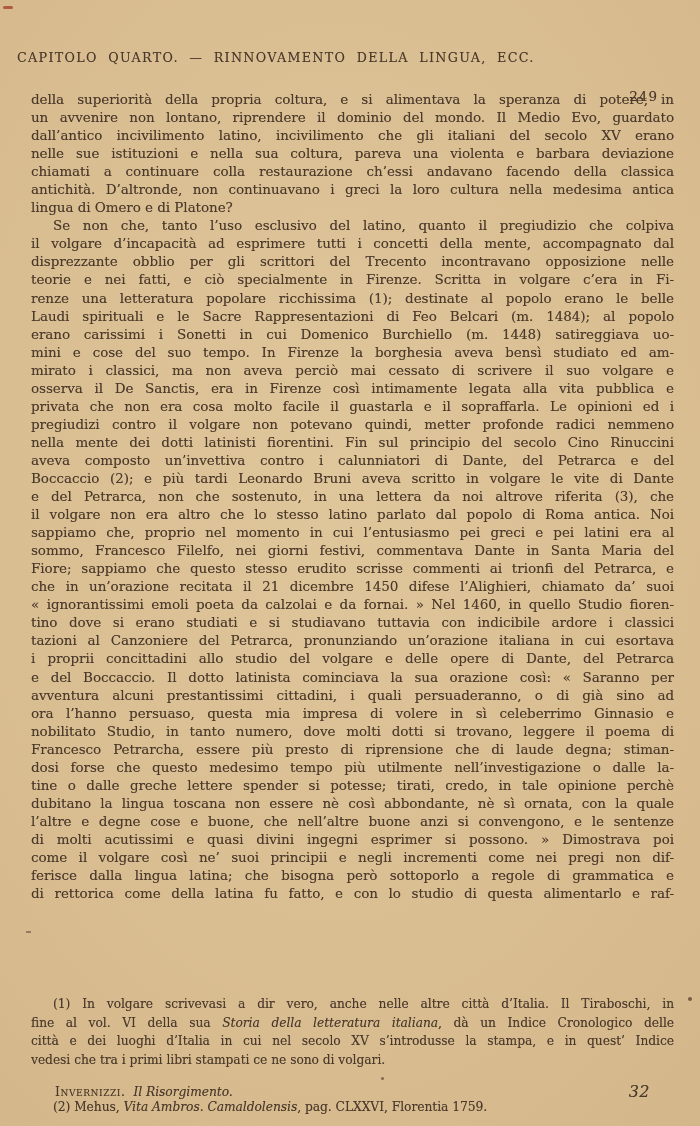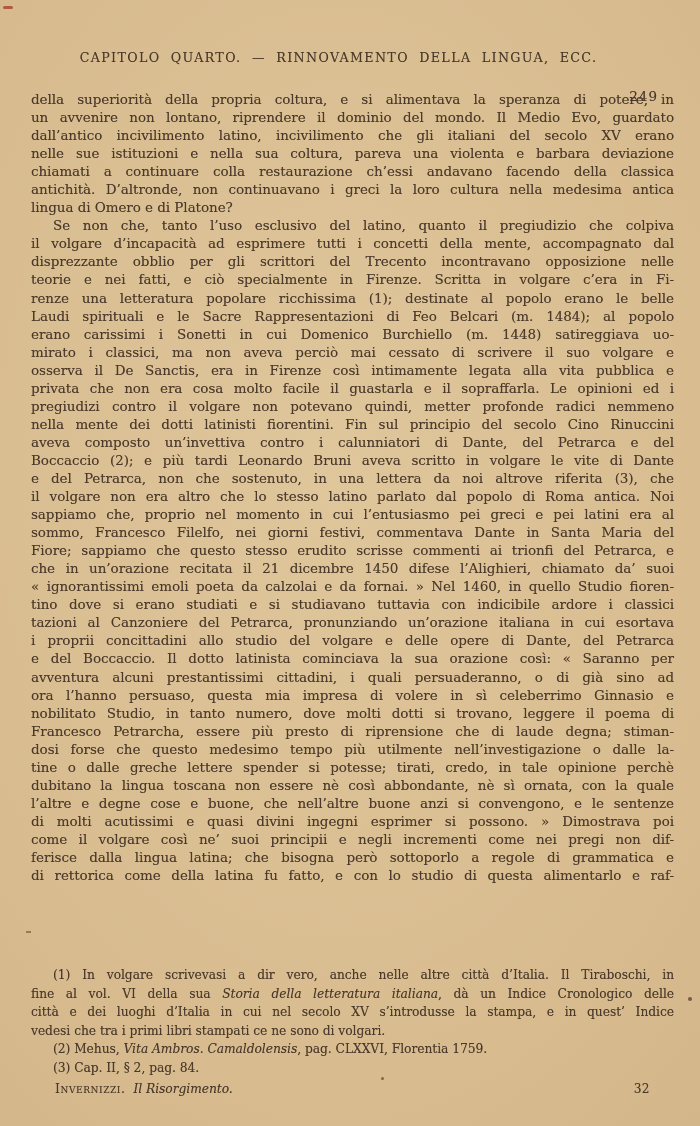--- a/index.html
+++ b/index.html
@@ -25,21 +25,20 @@
 
   
   .header {
     position: absolute;
     top: 50px;
     left: 31px;
     width: 643px;
     height: 18px;
   }
   .header-title {
-    text-align: center;
     transform: translateX(-14px);
     font-size: 12.6px;
     letter-spacing: 1.4px;
     word-spacing: 5px;
     white-space: nowrap;
     font-weight: 500;
   }
   .page-number {
     position: absolute;
     right: 16px;
@@ -87,20 +86,21 @@
     height: 18.6px;
     text-align: justify;
     text-align-last: justify;
   }
   .fn-line.no-just {
     text-align: left;
     text-align-last: auto;
   }
   .fn-line.indent {
     text-indent: 22px;
+    margin-top: 29px;
   }
   .it {
     font-style: italic;
   }
 
   
   .footer {
     position: absolute;
     top: 1082px;
     left: 55px;
@@ -113,22 +113,23 @@
   }
   .signature .smallcaps {
     font-variant: small-caps;
     letter-spacing: 0.6px;
   }
   .signature .work {
     font-style: italic;
     margin-left: 4px;
   }
   .sheet-number {
-    font-size: 12px;
+    font-size: 16px;
     letter-spacing: 0.5px;
+    font-style: italic;
   }
 
   
   .speck {
     position: absolute;
   }
   .speck-red-corner {
     left: 3px; top: 6px; width: 10px; height: 3px;
     background: #a84a30; border-radius: 2px; opacity: 0.85;
   }
@@ -163,20 +164,21 @@
       <div class="line">chiamati a continuare colla restaurazione ch’essi andavano facendo della classica</div>
       <div class="line">antichità. D’altronde, non continuavano i greci la loro cultura nella medesima antica</div>
       <div class="line no-just">lingua di Omero e di Platone?</div>
       <div class="line indent">Se non che, tanto l’uso esclusivo del latino, quanto il pregiudizio che colpiva</div>
       <div class="line">il volgare d’incapacità ad esprimere tutti i concetti della mente, accompagnato dal</div>
       <div class="line">disprezzante obblio per gli scrittori del Trecento incontravano opposizione nelle</div>
       <div class="line">teorie e nei fatti, e ciò specialmente in Firenze. Scritta in volgare c’era in Fi-</div>
       <div class="line">renze una letteratura popolare ricchissima (1); destinate al popolo erano le belle</div>
       <div class="line">Laudi spirituali e le Sacre Rappresentazioni di Feo Belcari (m. 1484); al popolo</div>
       <div class="line">erano carissimi i Sonetti in cui Domenico Burchiello (m. 1448) satireggiava uo-</div>
+      <div class="line">mini e cose del suo tempo. In Firenze la borghesia aveva bensì studiato ed am-</div>
       <div class="line">mirato i classici, ma non aveva perciò mai cessato di scrivere il suo volgare e</div>
       <div class="line">osserva il De Sanctis, era in Firenze così intimamente legata alla vita pubblica e</div>
       <div class="line">privata che non era cosa molto facile il guastarla e il sopraffarla. Le opinioni ed i</div>
       <div class="line">pregiudizi contro il volgare non potevano quindi, metter profonde radici nemmeno</div>
       <div class="line">nella mente dei dotti latinisti fiorentini. Fin sul principio del secolo Cino Rinuccini</div>
       <div class="line">aveva composto un’invettiva contro i calunniatori di Dante, del Petrarca e del</div>
       <div class="line">Boccaccio (2); e più tardi Leonardo Bruni aveva scritto in volgare le vite di Dante</div>
       <div class="line">e del Petrarca, non che sostenuto, in una lettera da noi altrove riferita (3), che</div>
       <div class="line">il volgare non era altro che lo stesso latino parlato dal popolo di Roma antica. Noi</div>
       <div class="line">sappiamo che, proprio nel momento in cui l’entusiasmo pei greci e pei latini era al</div>

